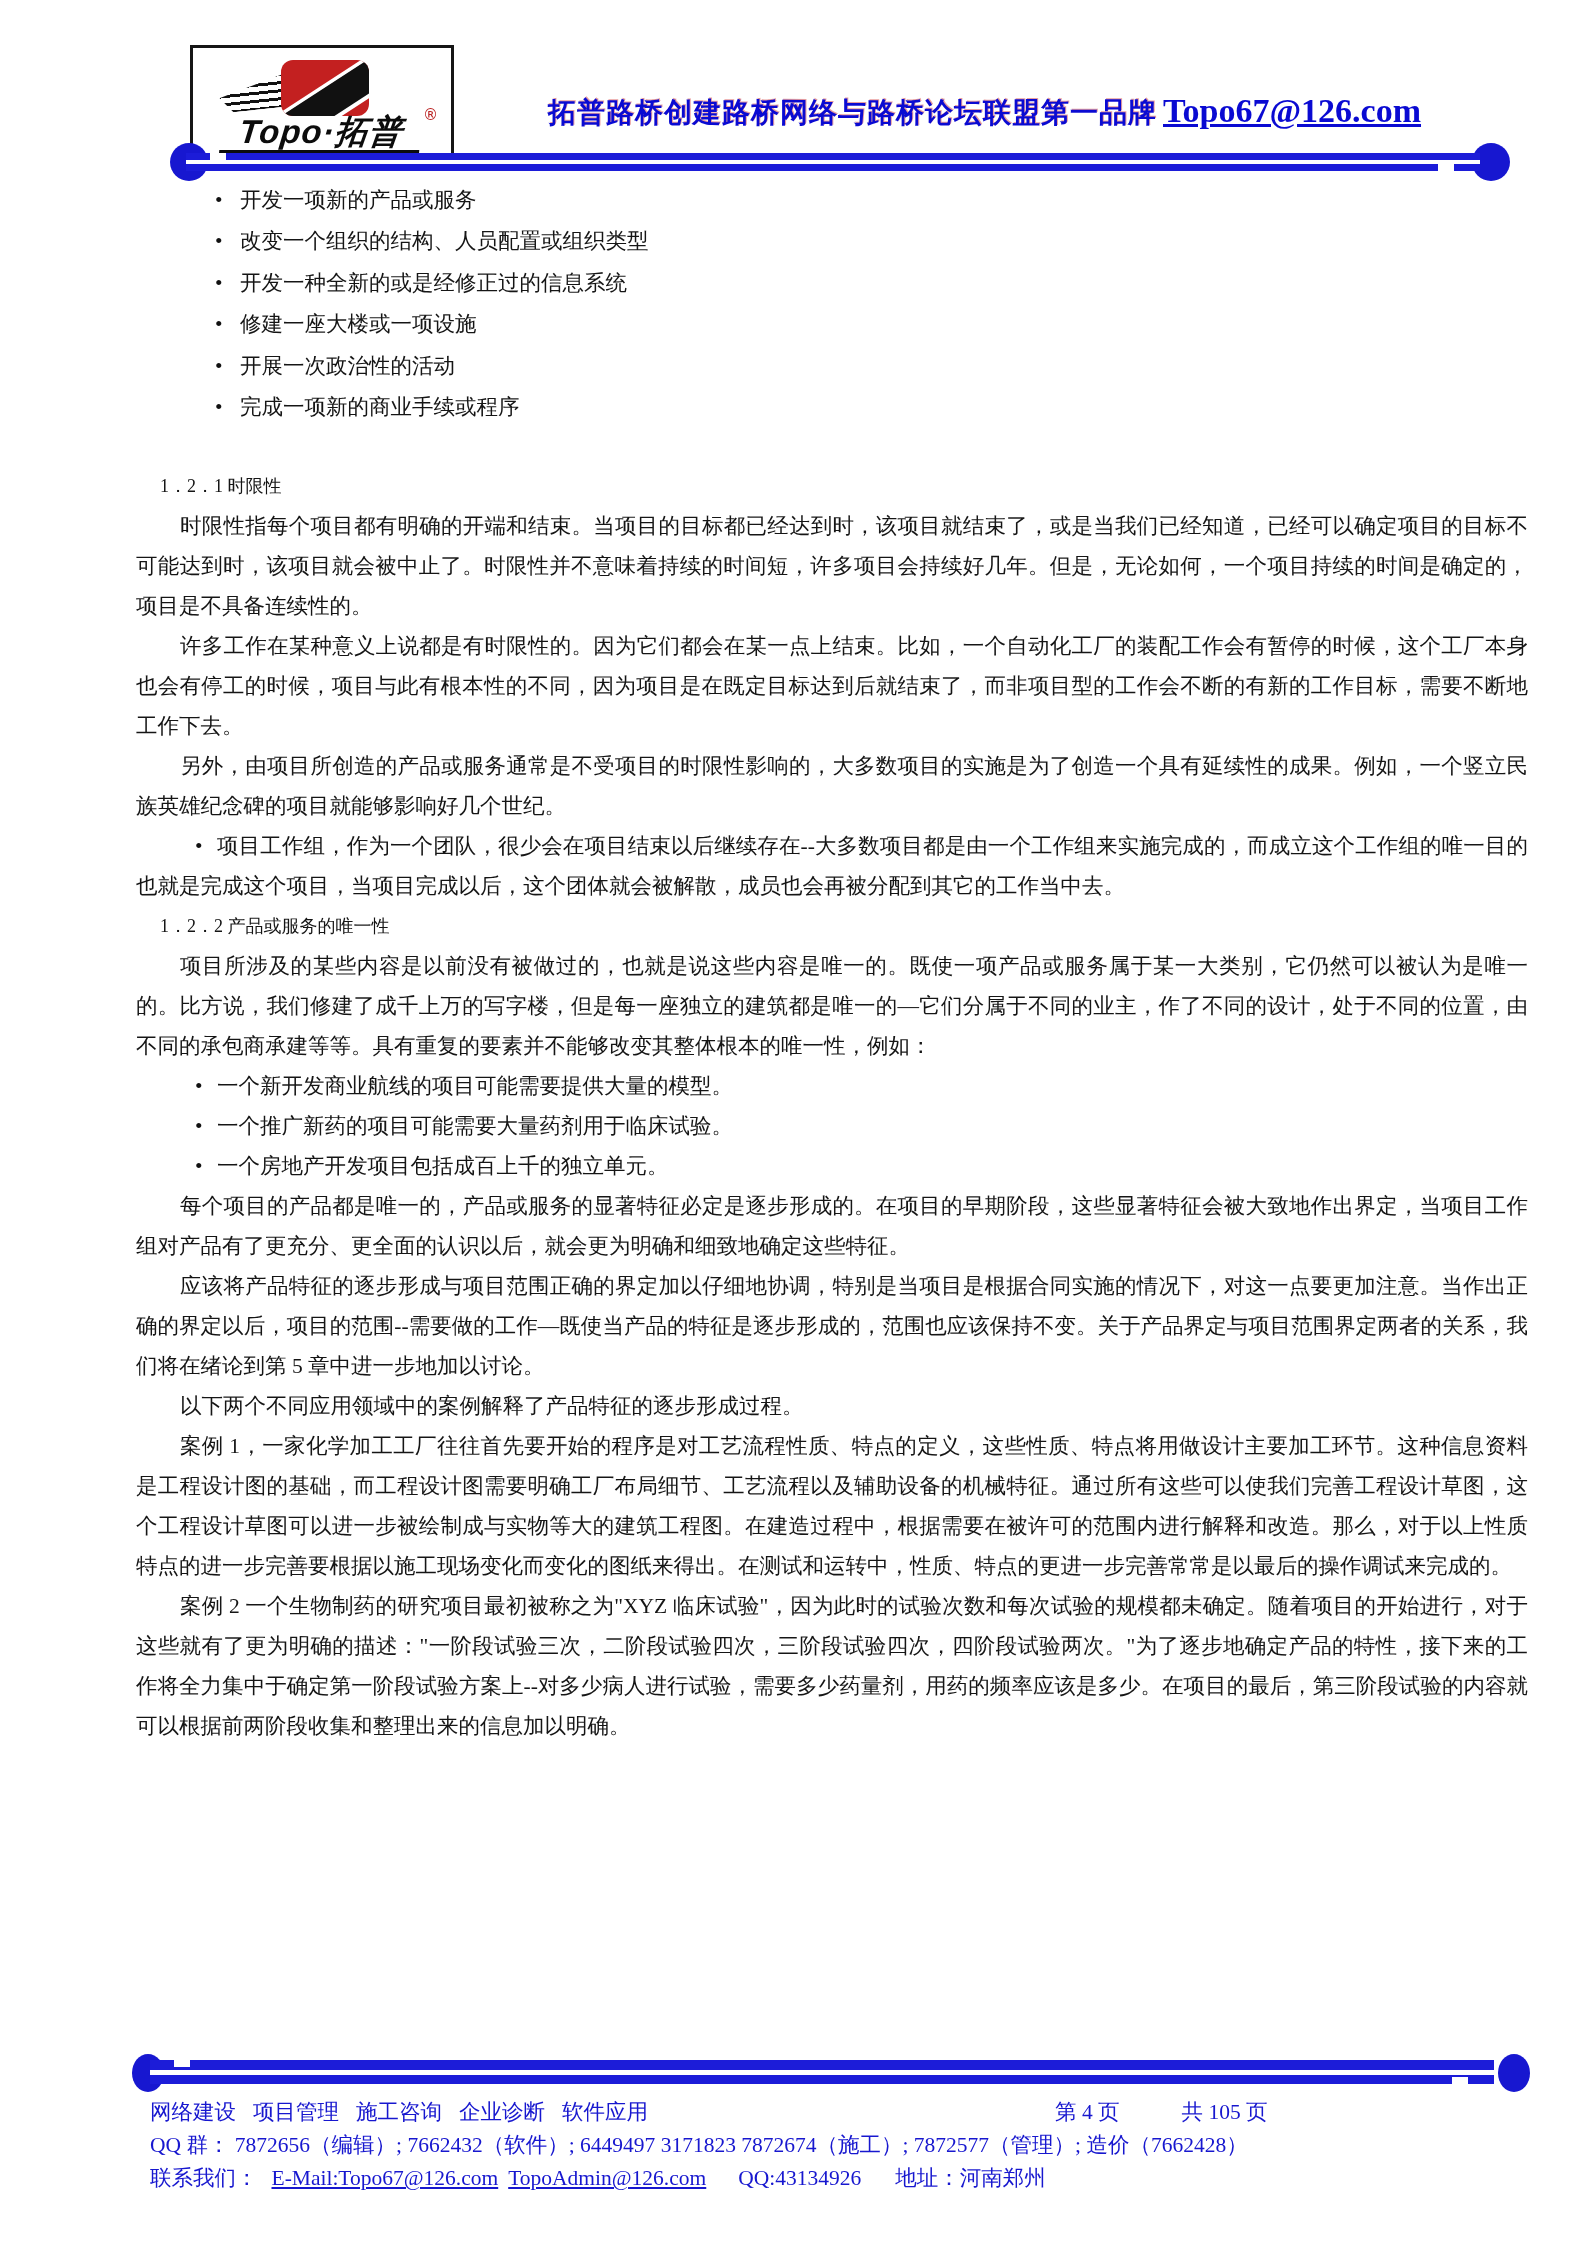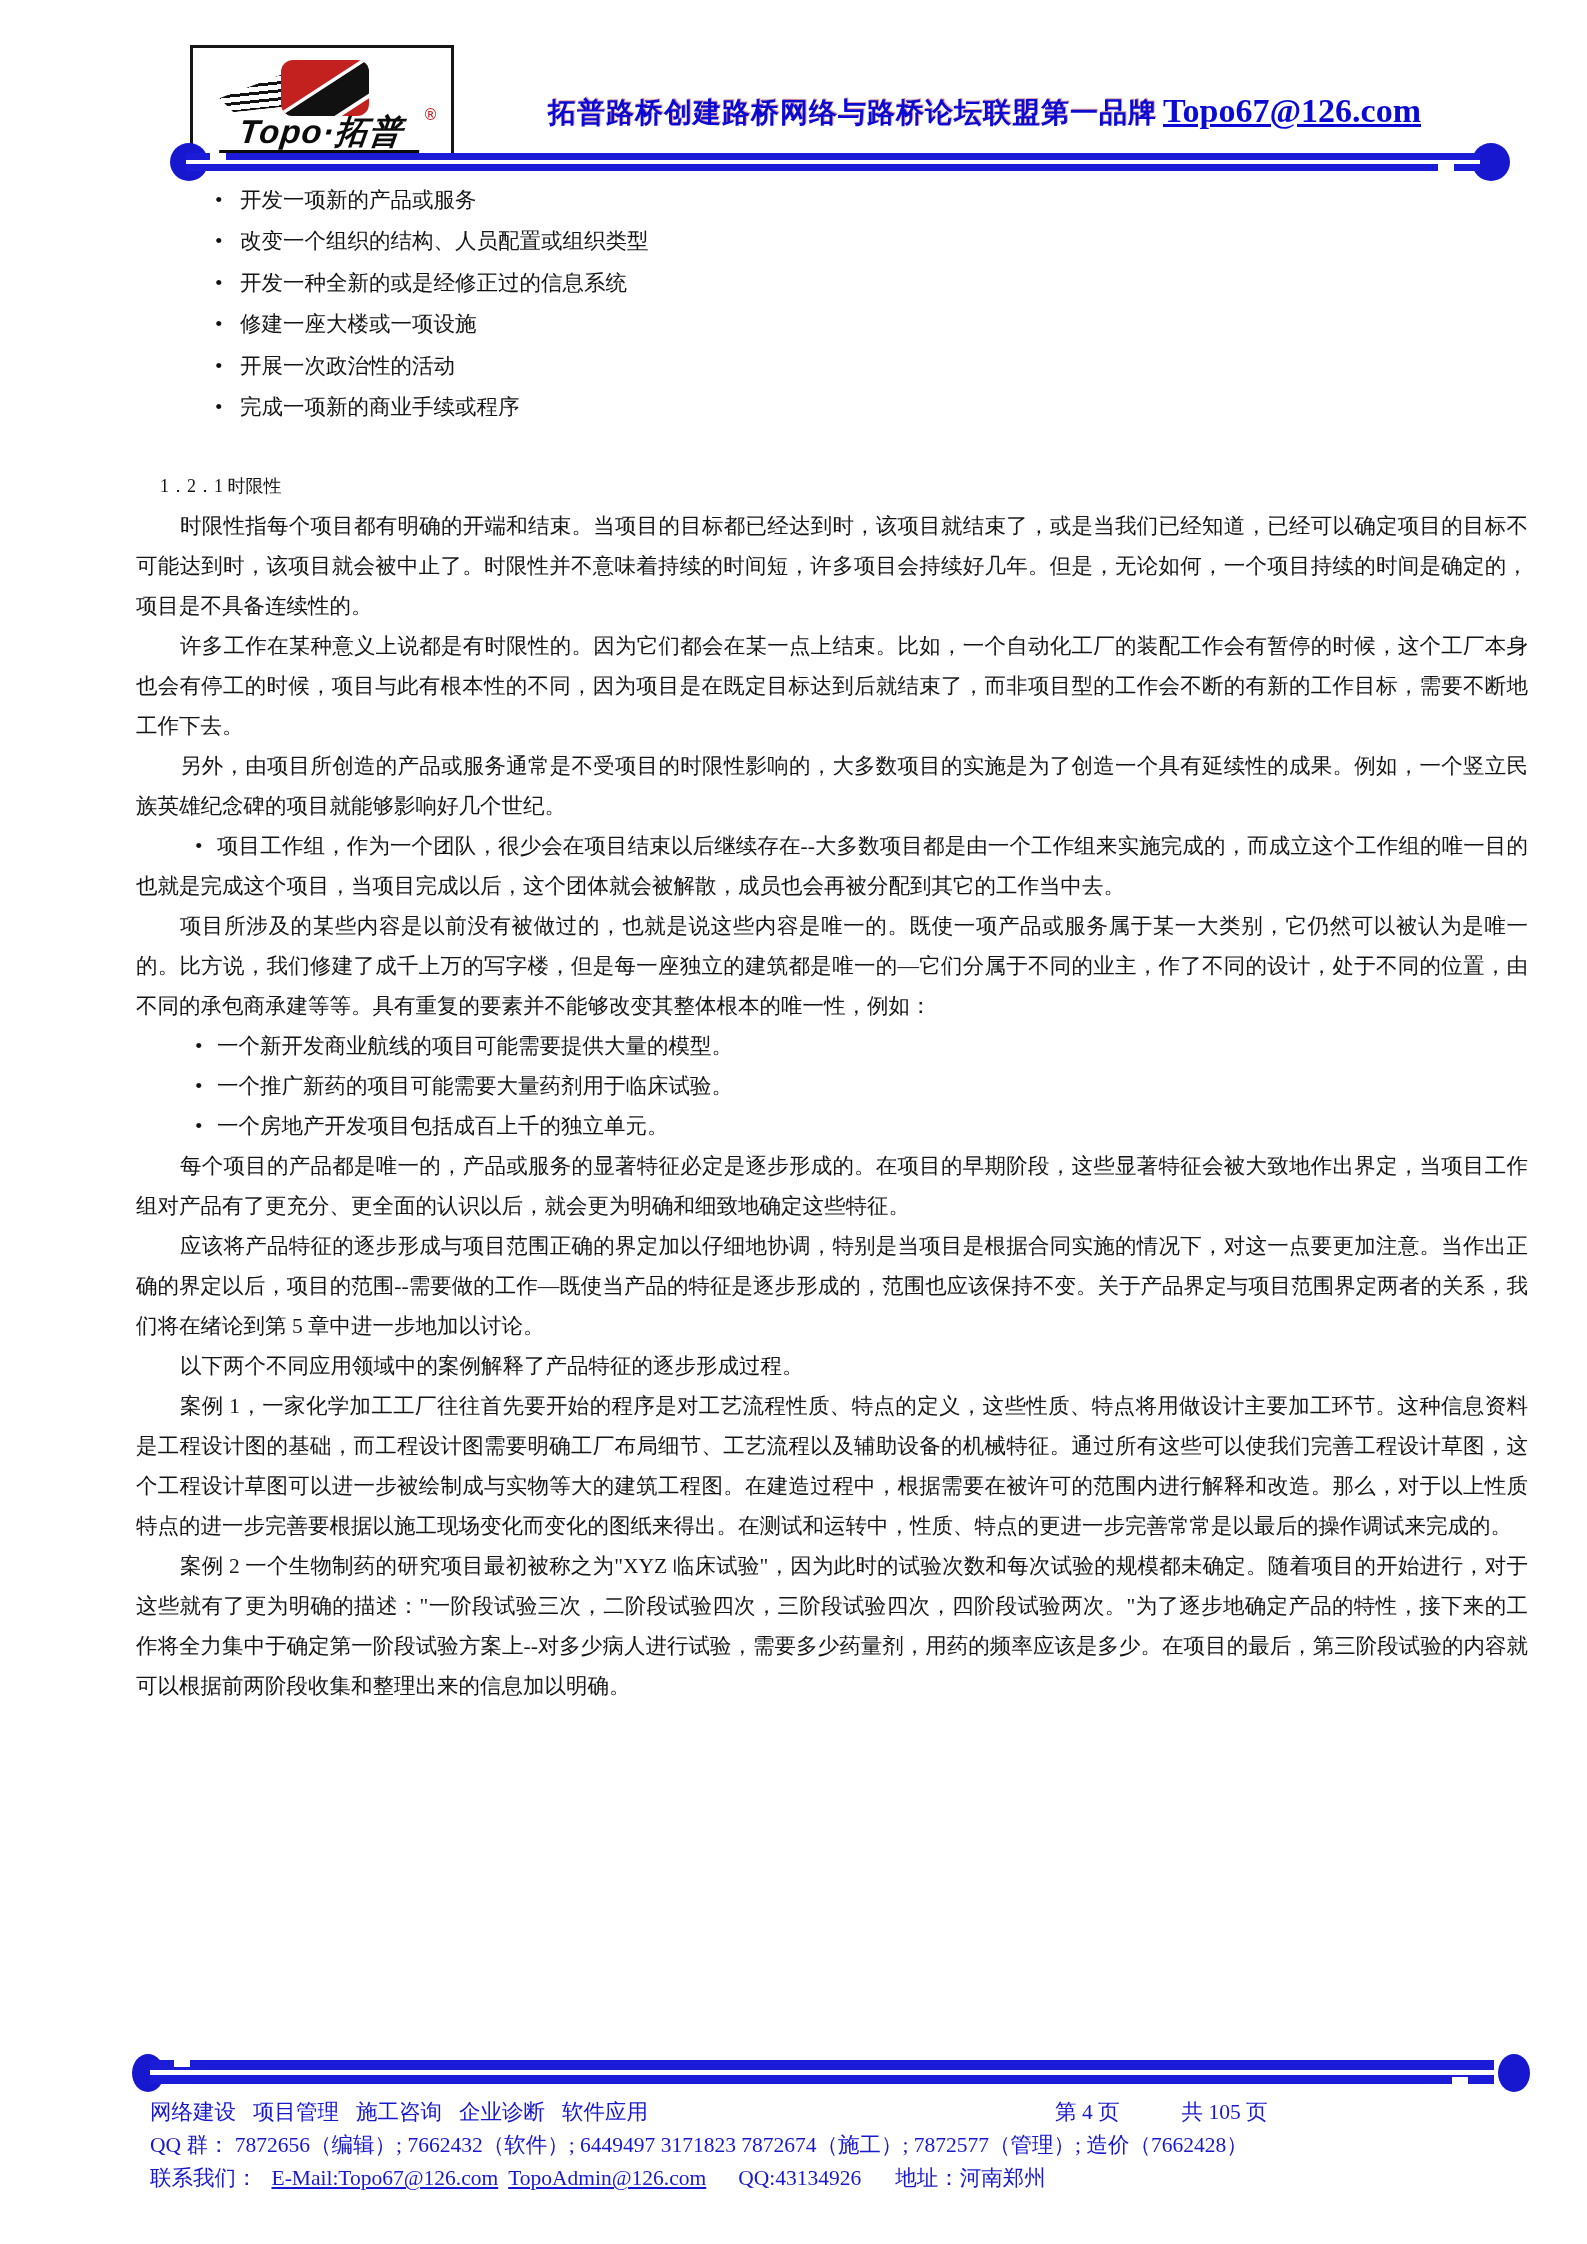--- a/index.html
+++ b/index.html
@@ -131,20 +131,21 @@
         <div class="li"><span class="bullet-glyph">•</span><span>修建一座大楼或一项设施</span></div>
         <div class="li"><span class="bullet-glyph">•</span><span>开展一次政治性的活动</span></div>
         <div class="li"><span class="bullet-glyph">•</span><span>完成一项新的商业手续或程序</span></div>
       </div>
     <div class="flow">
         <p class="h"><span>1．2．1 时限性</span></p>
         <p class="ind"><span>时限性指每个项目都有明确的开端和结束。当项目的目标都已经达到时，该项目就结束了，或是当我们已经知道，已经可以确定项目的目标不可能达到时，该项目就会被中止了。时限性并不意味着持续的时间短，许多项目会持续好几年。但是，无论如何，一个项目持续的时间是确定的，项目是不具备连续性的。</span></p>
         <p class="ind"><span>许多工作在某种意义上说都是有时限性的。因为它们都会在某一点上结束。比如，一个自动化工厂的装配工作会有暂停的时候，这个工厂本身也会有停工的时候，项目与此有根本性的不同，因为项目是在既定目标达到后就结束了，而非项目型的工作会不断的有新的工作目标，需要不断地工作下去。</span></p>
         <p class="ind"><span>另外，由项目所创造的产品或服务通常是不受项目的时限性影响的，大多数项目的实施是为了创造一个具有延续性的成果。例如，一个竖立民族英雄纪念碑的项目就能够影响好几个世纪。</span></p>
         <p class="bul"><span class="bullet-glyph">•</span><span>项目工作组，作为一个团队，很少会在项目结束以后继续存在--大多数项目都是由一个工作组来实施完成的，而成立这个工作组的唯一目的也就是完成这个项目，当项目完成以后，这个团体就会被解散，成员也会再被分配到其它的工作当中去。</span></p>
+        <p class="h"><span>1．2．2 产品或服务的唯一性</span></p>
         <p class="ind"><span>项目所涉及的某些内容是以前没有被做过的，也就是说这些内容是唯一的。既使一项产品或服务属于某一大类别，它仍然可以被认为是唯一的。比方说，我们修建了成千上万的写字楼，但是每一座独立的建筑都是唯一的—它们分属于不同的业主，作了不同的设计，处于不同的位置，由不同的承包商承建等等。具有重复的要素并不能够改变其整体根本的唯一性，例如：</span></p>
         <p class="bul"><span class="bullet-glyph">•</span><span>一个新开发商业航线的项目可能需要提供大量的模型。</span></p>
         <p class="bul"><span class="bullet-glyph">•</span><span>一个推广新药的项目可能需要大量药剂用于临床试验。</span></p>
         <p class="bul"><span class="bullet-glyph">•</span><span>一个房地产开发项目包括成百上千的独立单元。</span></p>
         <p class="ind"><span>每个项目的产品都是唯一的，产品或服务的显著特征必定是逐步形成的。在项目的早期阶段，这些显著特征会被大致地作出界定，当项目工作组对产品有了更充分、更全面的认识以后，就会更为明确和细致地确定这些特征。</span></p>
         <p class="ind"><span>应该将产品特征的逐步形成与项目范围正确的界定加以仔细地协调，特别是当项目是根据合同实施的情况下，对这一点要更加注意。当作出正确的界定以后，项目的范围--需要做的工作—既使当产品的特征是逐步形成的，范围也应该保持不变。关于产品界定与项目范围界定两者的关系，我们将在绪论到第 5 章中进一步地加以讨论。</span></p>
         <p class="ind"><span>以下两个不同应用领域中的案例解释了产品特征的逐步形成过程。</span></p>
         <p class="ind"><span>案例 1，一家化学加工工厂往往首先要开始的程序是对工艺流程性质、特点的定义，这些性质、特点将用做设计主要加工环节。这种信息资料是工程设计图的基础，而工程设计图需要明确工厂布局细节、工艺流程以及辅助设备的机械特征。通过所有这些可以使我们完善工程设计草图，这个工程设计草图可以进一步被绘制成与实物等大的建筑工程图。在建造过程中，根据需要在被许可的范围内进行解释和改造。那么，对于以上性质特点的进一步完善要根据以施工现场变化而变化的图纸来得出。在测试和运转中，性质、特点的更进一步完善常常是以最后的操作调试来完成的。</span></p>
         <p class="ind"><span>案例 2 一个生物制药的研究项目最初被称之为"XYZ 临床试验"，因为此时的试验次数和每次试验的规模都未确定。随着项目的开始进行，对于这些就有了更为明确的描述："一阶段试验三次，二阶段试验四次，三阶段试验四次，四阶段试验两次。"为了逐步地确定产品的特性，接下来的工作将全力集中于确定第一阶段试验方案上--对多少病人进行试验，需要多少药量剂，用药的频率应该是多少。在项目的最后，第三阶段试验的内容就可以根据前两阶段收集和整理出来的信息加以明确。</span></p>
       </div>

